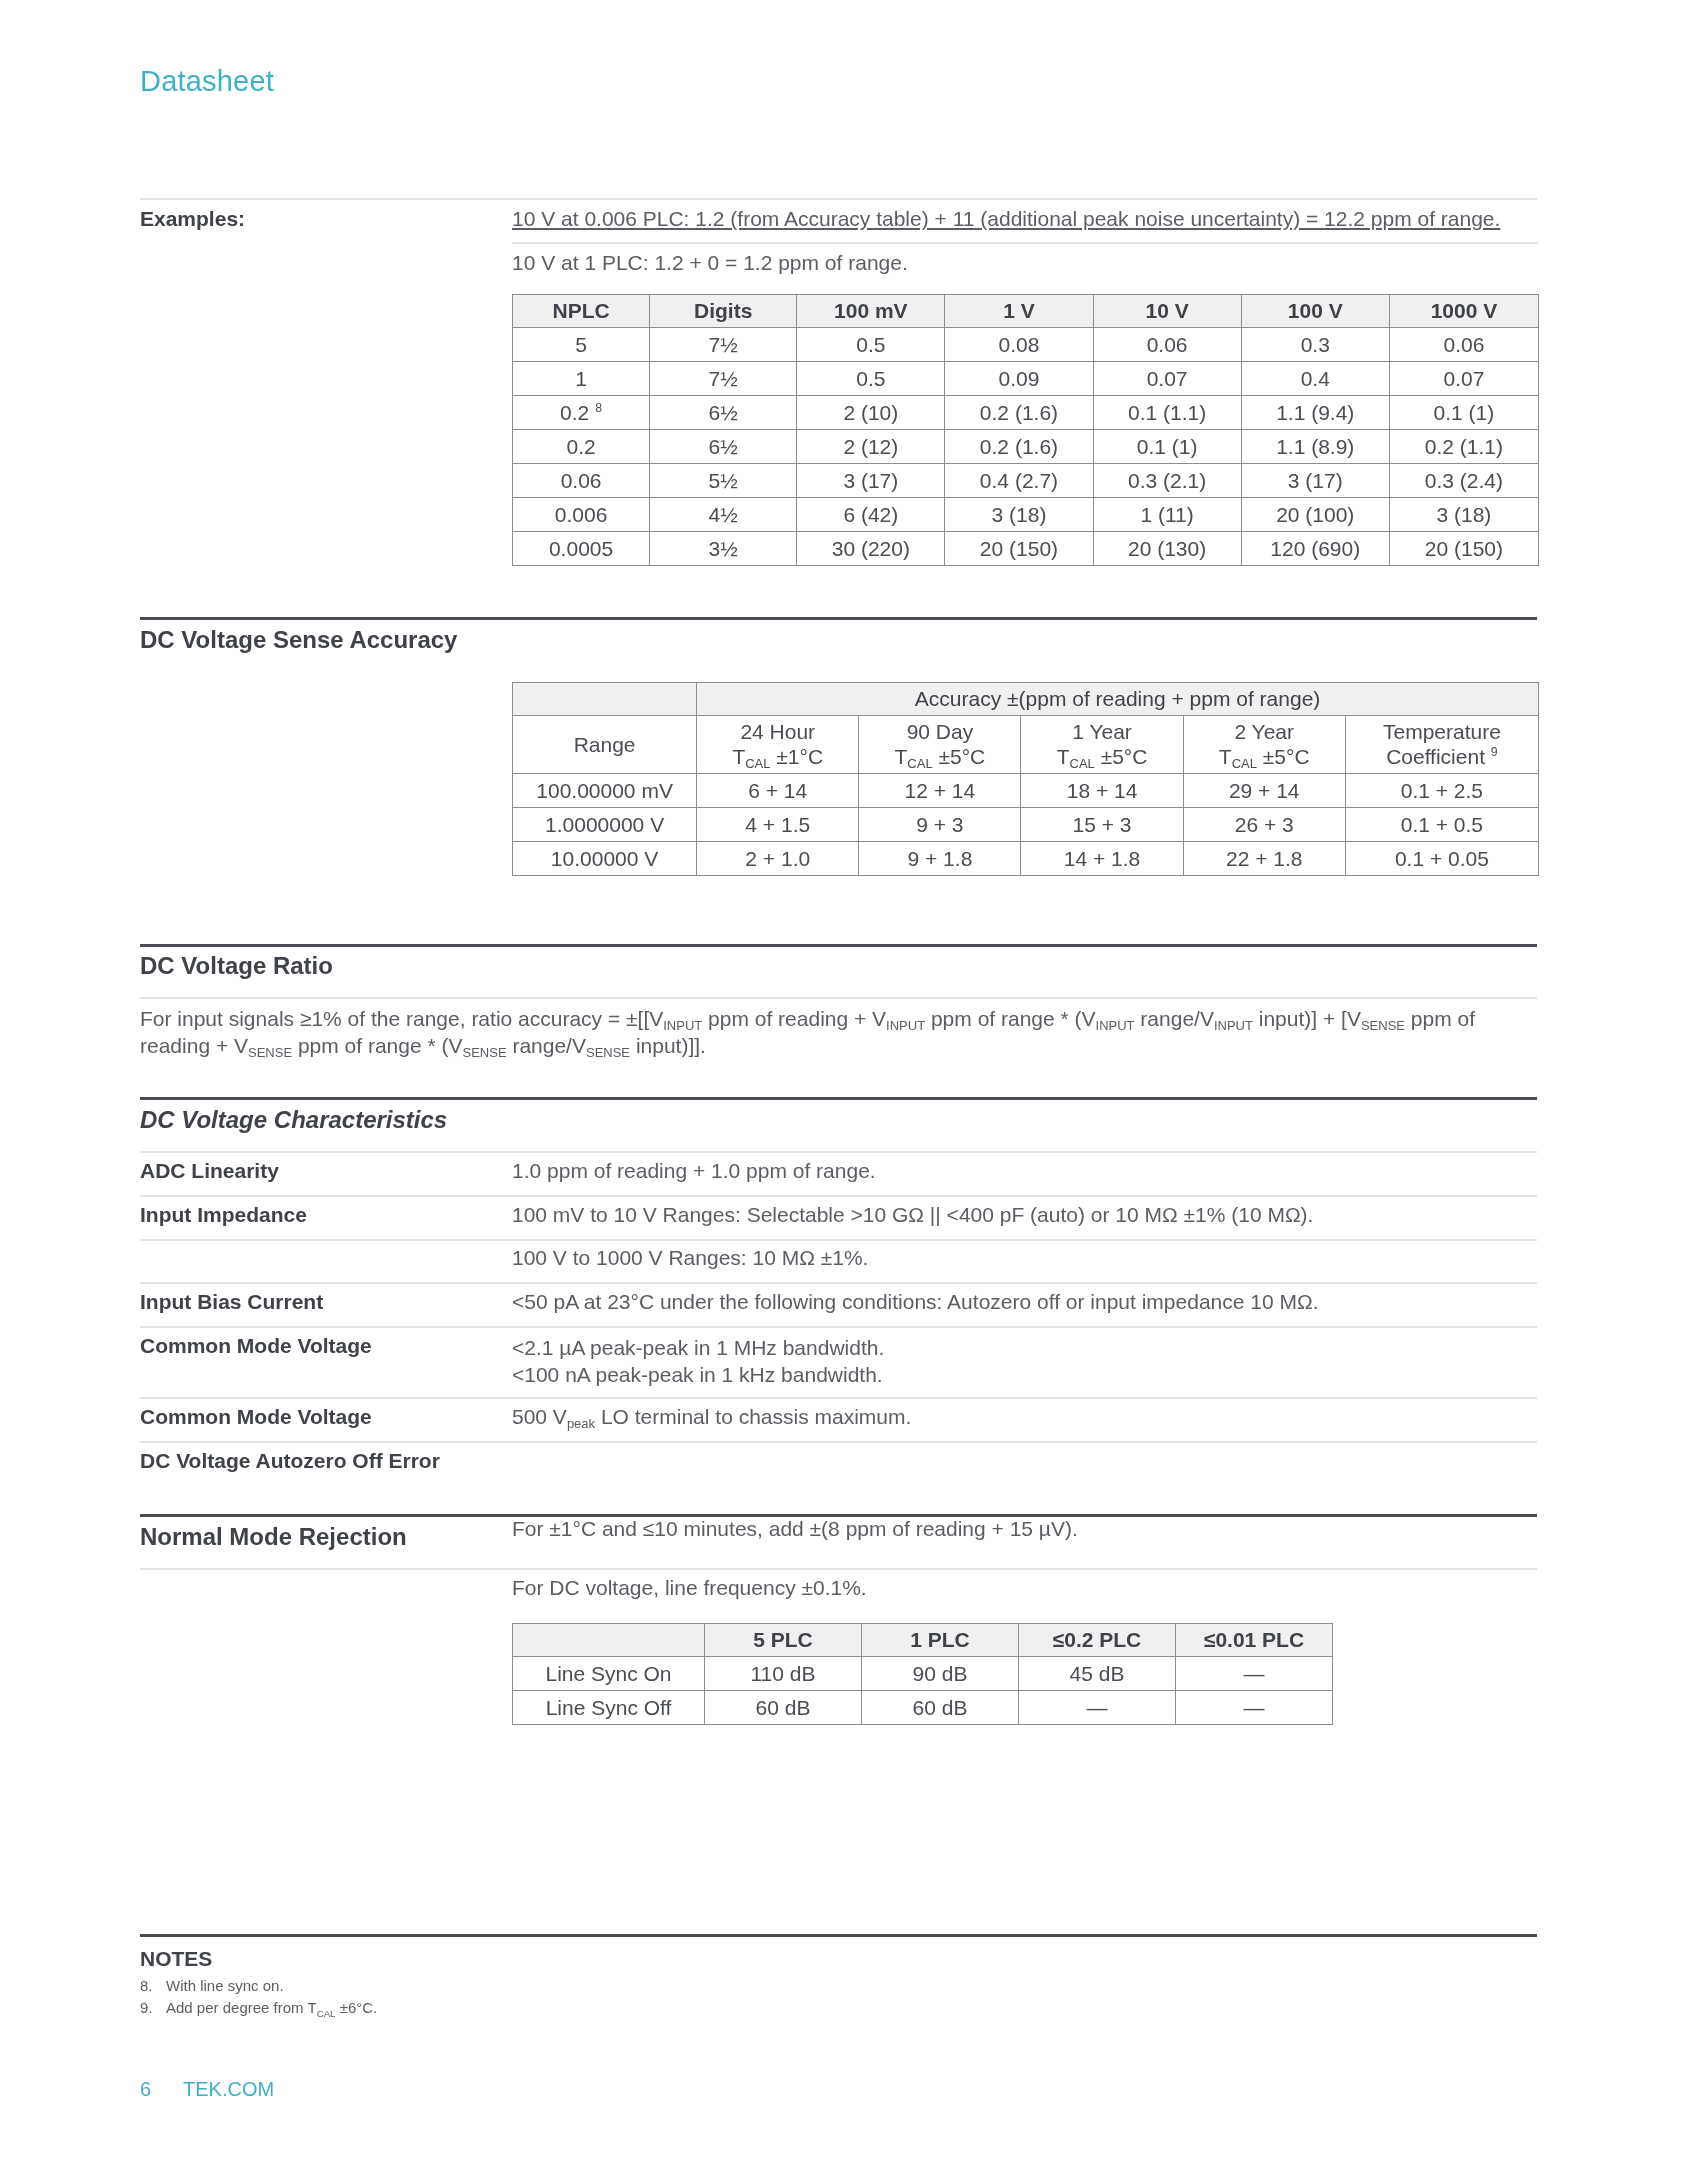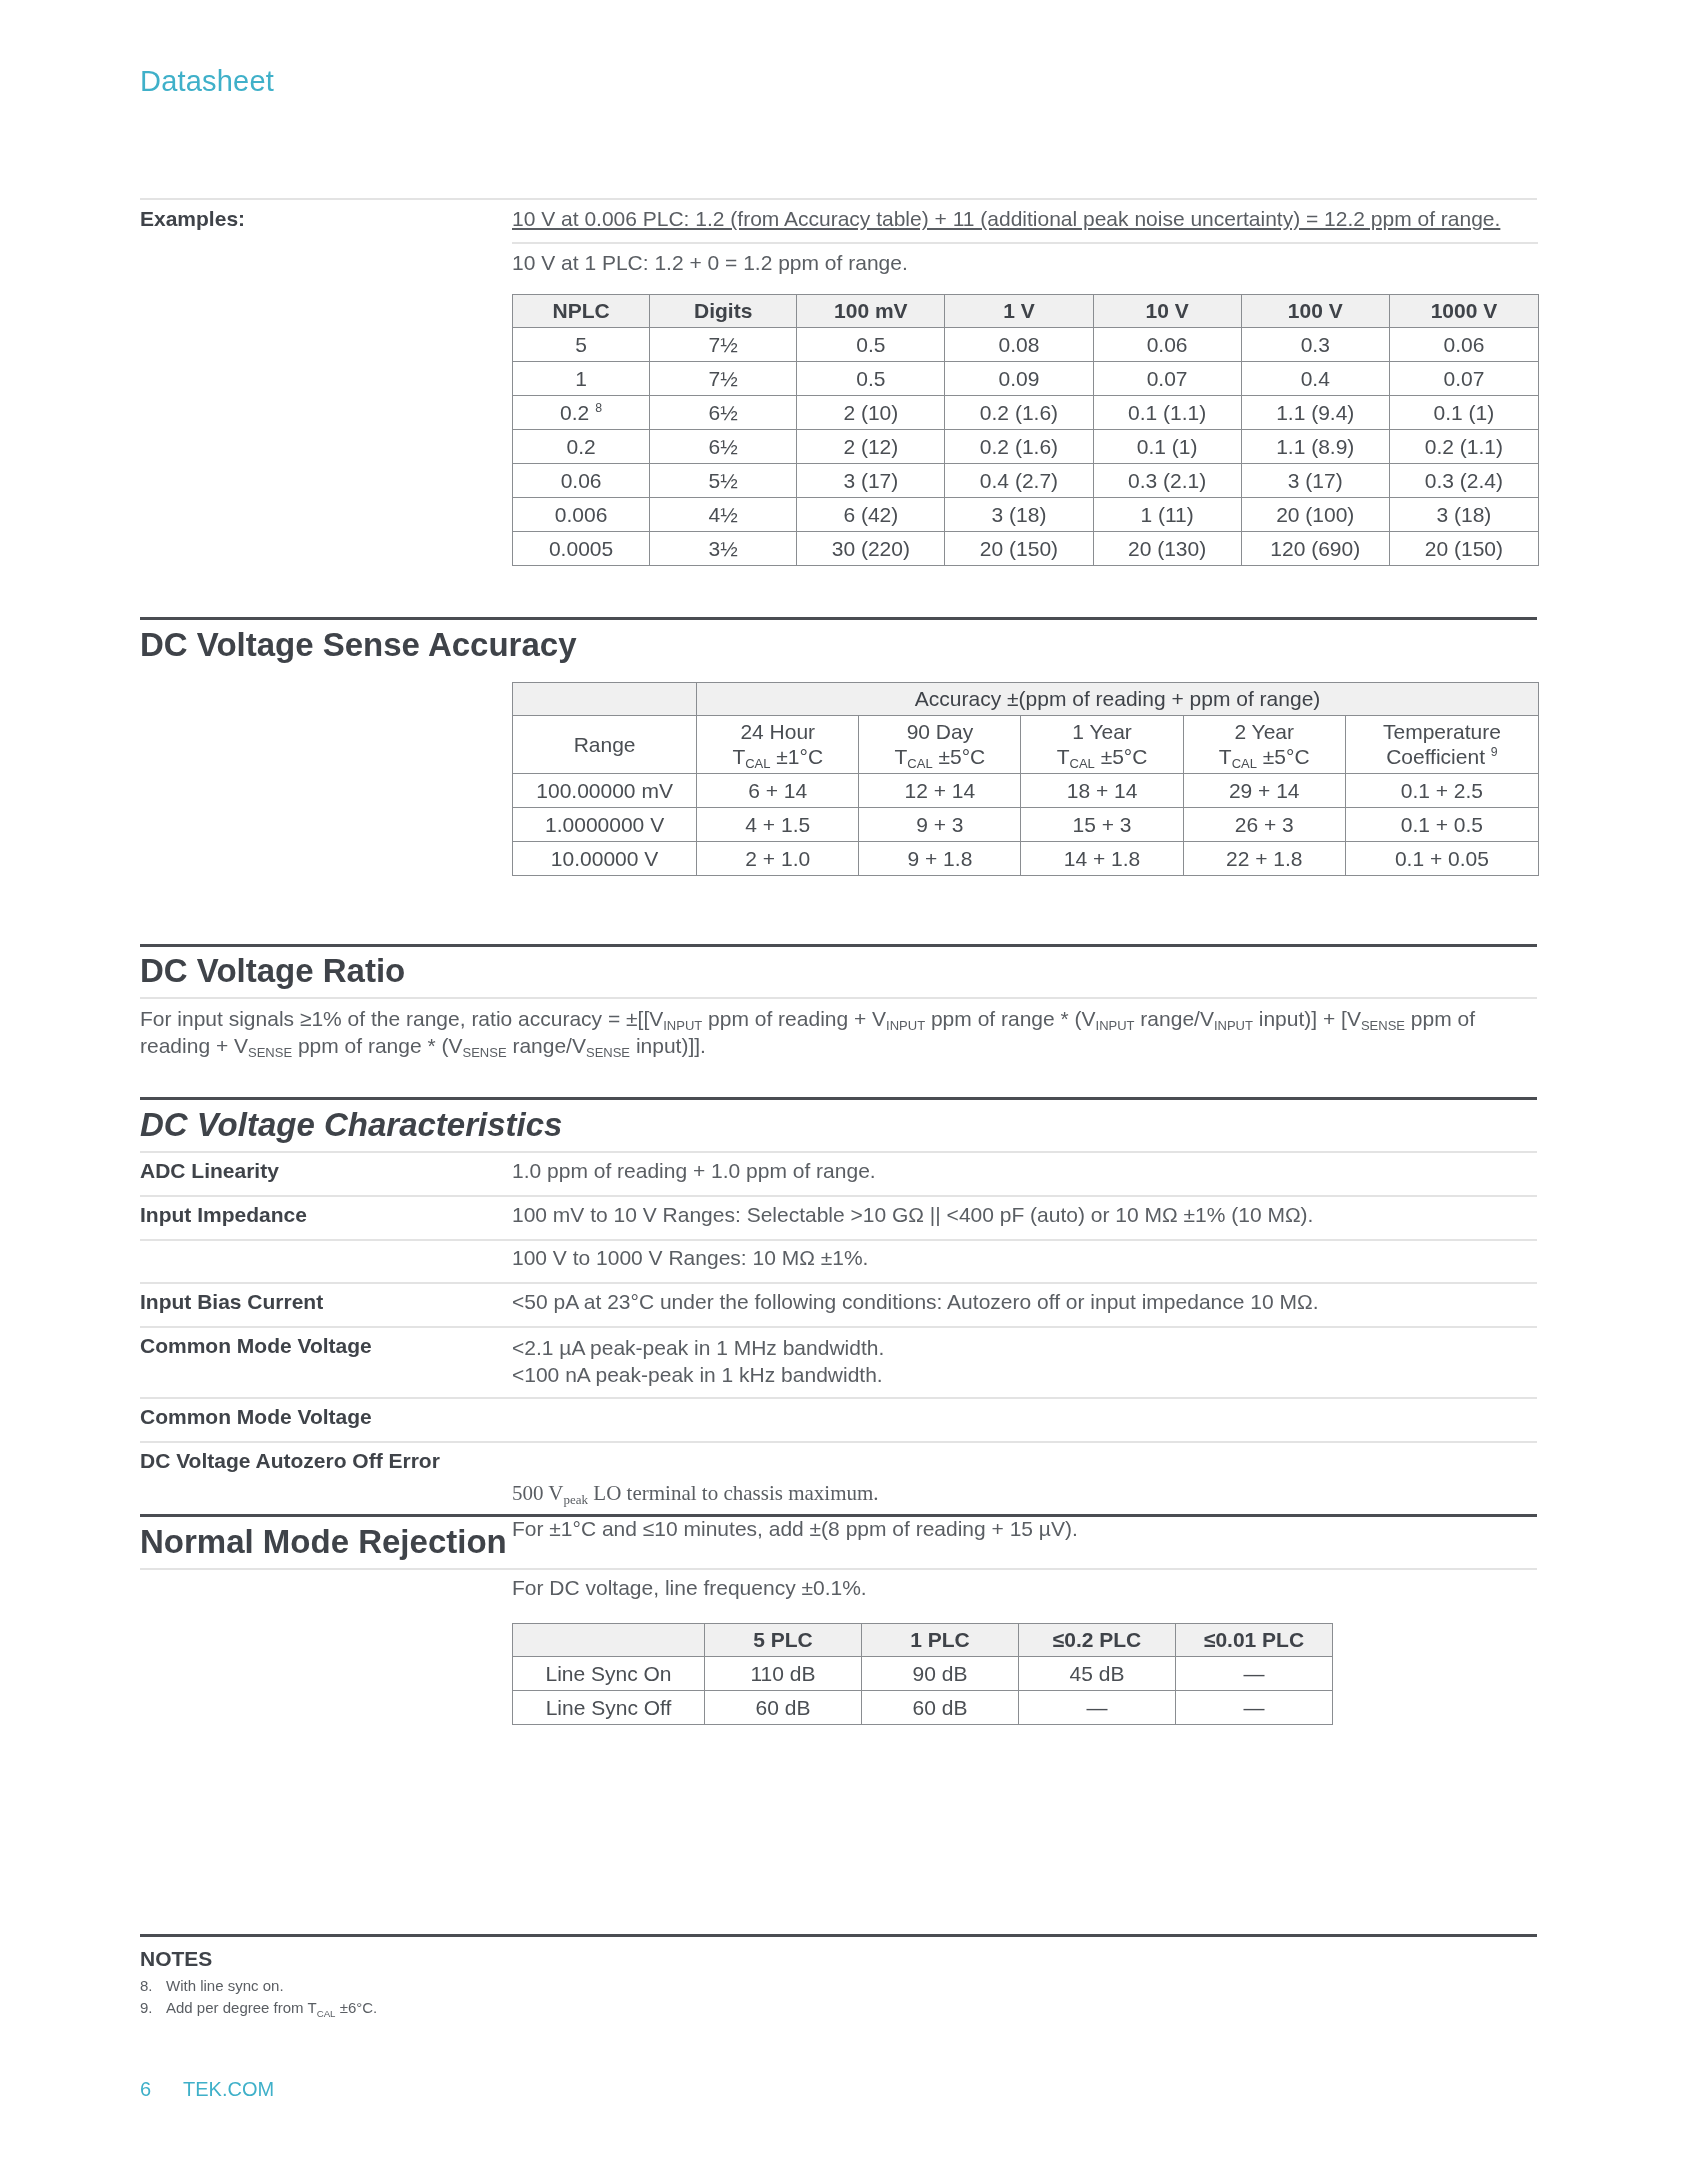--- a/index.html
+++ b/index.html
@@ -9,21 +9,21 @@
     color: #555a60;
   }
   .abs { position: absolute; }
   .header-title { left: 140px; top: 65px; font-size: 29px; color: #3fb0c9; font-weight: normal; letter-spacing: 0.2px; }
 
   .rule-light { position: absolute; height: 1.8px; background: #e3e3e3; }
   .rule-dark { position: absolute; height: 2.6px; background: #4a4d52; }
 
   .label-bold { font-size: 21px; font-weight: bold; color: #3f4349; }
   .body-text { font-size: 21px; color: #5a5e63; }
-  .section-title { font-size: 33px; font-weight: bold; color: #3f4349; }
+  .section-title { font-size: 24px; font-weight: bold; color: #3f4349; }
 
   table.grid { position: absolute; border-collapse: collapse; font-size: 21px; color: #4a4e53; }
   table.grid td, table.grid th { border: 1.8px solid #8a8d91; text-align: center; padding: 0; font-weight: normal; }
   table.grid th { background: #f0f0f0; color: #3f4349; }
   table.grid th.bold { font-weight: bold; }
   sup.small { font-size: 12.3px; vertical-align: 8px; line-height: 0; }
   .sub { font-size: 13px; vertical-align: -4.4px; line-height: 0; }
 
   .notes-title { font-size: 21px; font-weight: bold; color: #3f4349; }
   .note { font-size: 15px; color: #5a5e63; }
@@ -221,21 +221,21 @@
 
 <div class="rule-light" style="left:140px; top:1326px; width:1397px;"></div>
 <div class="abs label-bold" style="left:140px; top:1334px;">Common Mode Voltage</div>
 <div class="abs body-text" style="left:512px; top:1334px; line-height:27px;">
   <div>&lt;2.1 µA peak-peak in 1 MHz bandwidth.</div>
   <div>&lt;100 nA peak-peak in 1 kHz bandwidth.</div>
 </div>
 
 <div class="rule-light" style="left:140px; top:1397px; width:1397px;"></div>
 <div class="abs label-bold" style="left:140px; top:1405px;">Common Mode Voltage</div>
-<div class="abs body-text" style="left:512px; top:1481px;font-family:Liberation Serif, serif;">
+<div class="abs body-text" style="left:512px; top:1405px;">
   <span>500 V</span><span class="sub">peak</span><span> LO terminal to chassis maximum.</span>
 </div>
 
 <div class="rule-light" style="left:140px; top:1441px; width:1397px;"></div>
 <div class="abs label-bold" style="left:140px; top:1449px;">DC Voltage Autozero Off Error</div>
 <div class="abs body-text" style="left:512px; top:1517px;">For ±1°C and ≤10 minutes, add ±(8 ppm of reading + 15 µV).</div>
 
 <div class="rule-dark" style="left:140px; top:1514px; width:1397px;"></div>
 <div class="abs section-title" style="left:140px; top:1523px;">Normal Mode Rejection</div>
 <div class="rule-light" style="left:140px; top:1568px; width:1397px;"></div>

